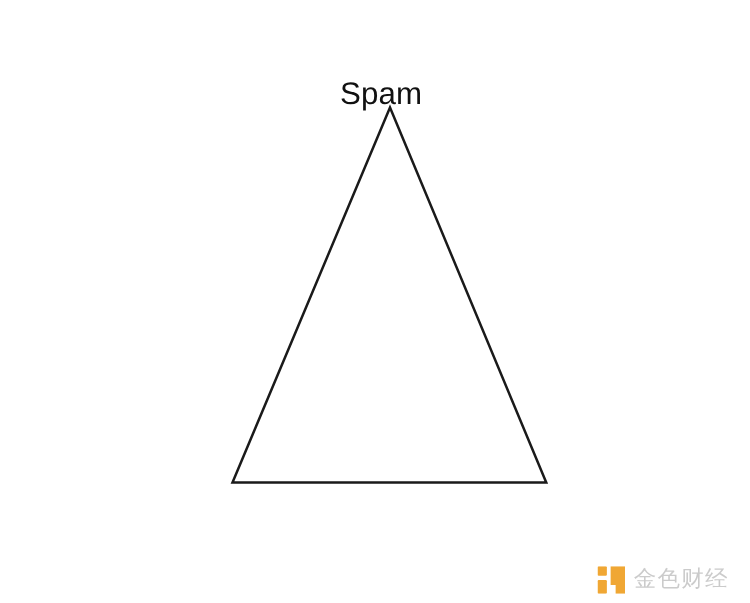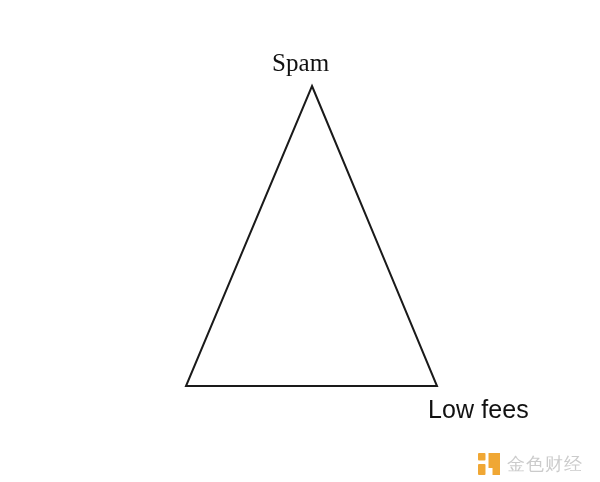--- a/index.html
+++ b/index.html
@@ -33,23 +33,22 @@
     position: absolute;
     font-size: 25px;
     line-height: 30px;
     font-weight: 400;
     color: #111111;
     white-space: pre-line;
     letter-spacing: 0.1px;
   }
   #label-top {
     left: 272px;
-    top: 48px;
+    top: 60px;
     text-align: center;
-    font-family: Liberation Serif, serif;
   }
   #label-bottom-left {
     left: 74px;
     top: 394px;
     text-align: left;
   }
   #label-bottom-right {
     left: 428px;
     top: 394px;
     text-align: left;
@@ -84,21 +83,20 @@
 
 <div id="canvas">
 
   <svg id="trilemma-svg" viewBox="0 0 600 482" xmlns="http://www.w3.org/2000/svg">
     <polygon points="312,86 437,386 186,386" fill="none" stroke="#1a1a1a" stroke-width="2" stroke-linejoin="miter"></polygon>
   </svg>
 
   <div class="vertex-label" id="label-top">Spam</div>
 
 
-  <div class="vertex-label" id="label-bottom-right">Low fees</div>
 
   <div id="watermark">
     <div id="watermark-logo">
       <svg viewBox="0 0 22 22" width="22" height="22" xmlns="http://www.w3.org/2000/svg">
         <rect x="0" y="0" width="7.5" height="7.5" rx="1" fill="#F0A32A"></rect>
         <path d="M10.5 0 H22 V22 H14.5 V15 H10.5 Z" fill="#F0A32A"></path>
         <rect x="0" y="11" width="7.5" height="11" rx="1" fill="#F0A32A"></rect>
       </svg>
     </div>
     <div id="watermark-text">金色财经</div>

